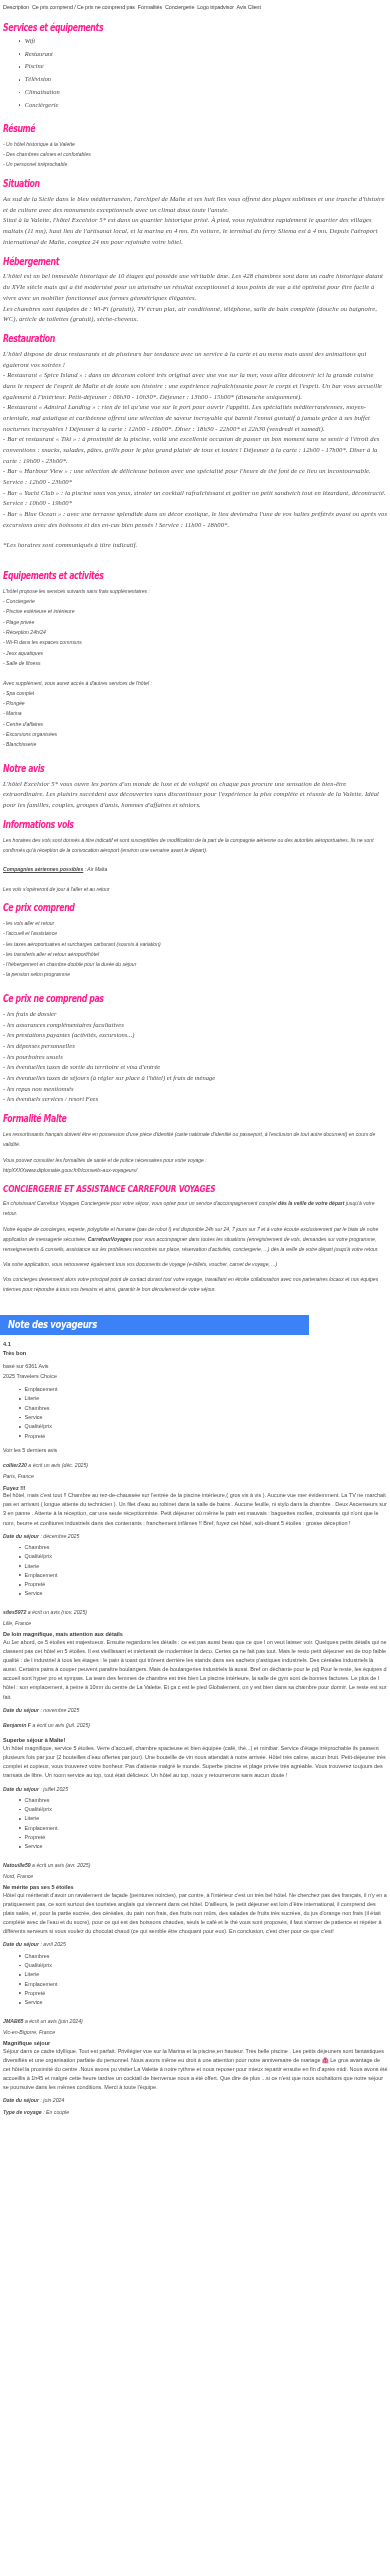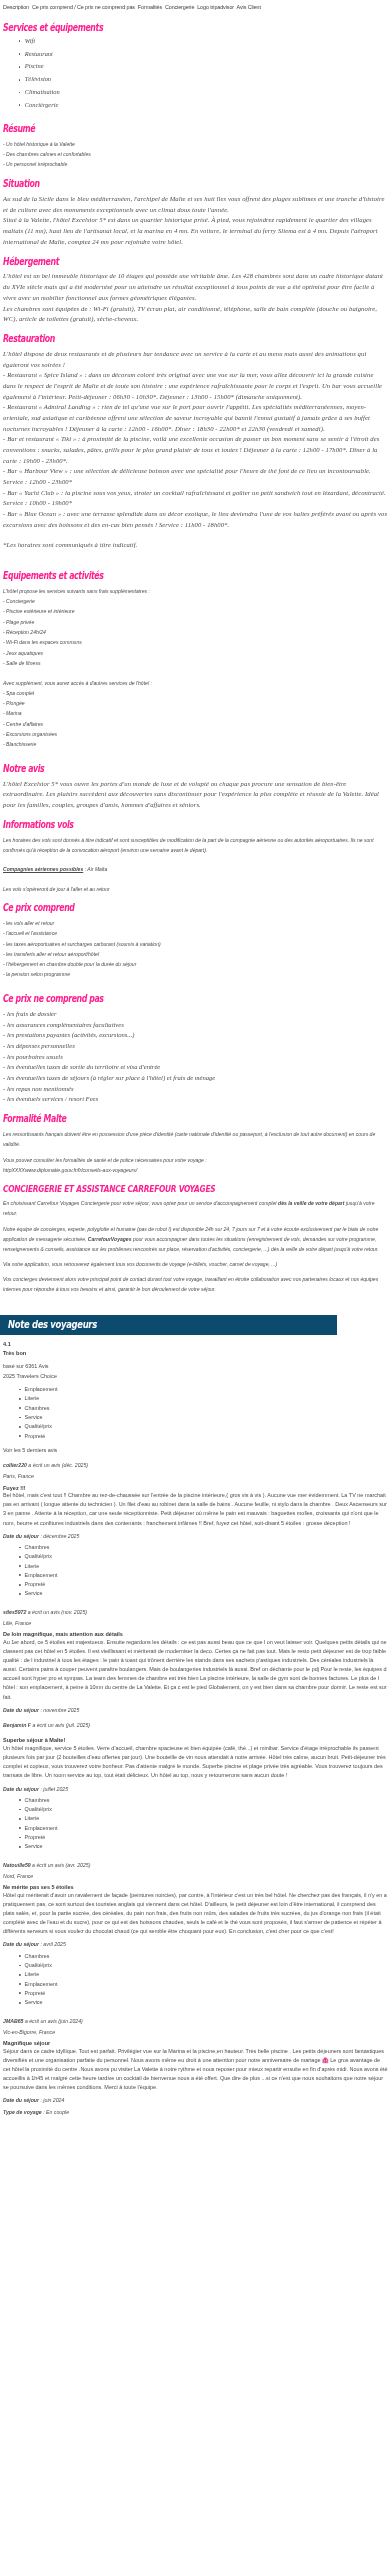--- a/index.html
+++ b/index.html
@@ -126,22 +126,22 @@
     font-style: italic;
     font-size: 5.9px;
     line-height: 1.75;
     transform: scaleX(0.86);
     transform-origin: left center;
     width: 116%;
   }
 
   
   .reviews-banner {
-    background: #0c4a6e;
-    width: 337px;
+    background: #3b82f6;
+    width: 309px;
     margin-left: -3.1px;
     padding: 4.6px 0 4.6px 8.2px;
     box-sizing: border-box;
   }
   .reviews-banner .banner-title {
     font-family: "DejaVu Sans", sans-serif;
     font-weight: bold;
     font-style: italic;
     color: #ffffff;
     font-size: 10.3px;

